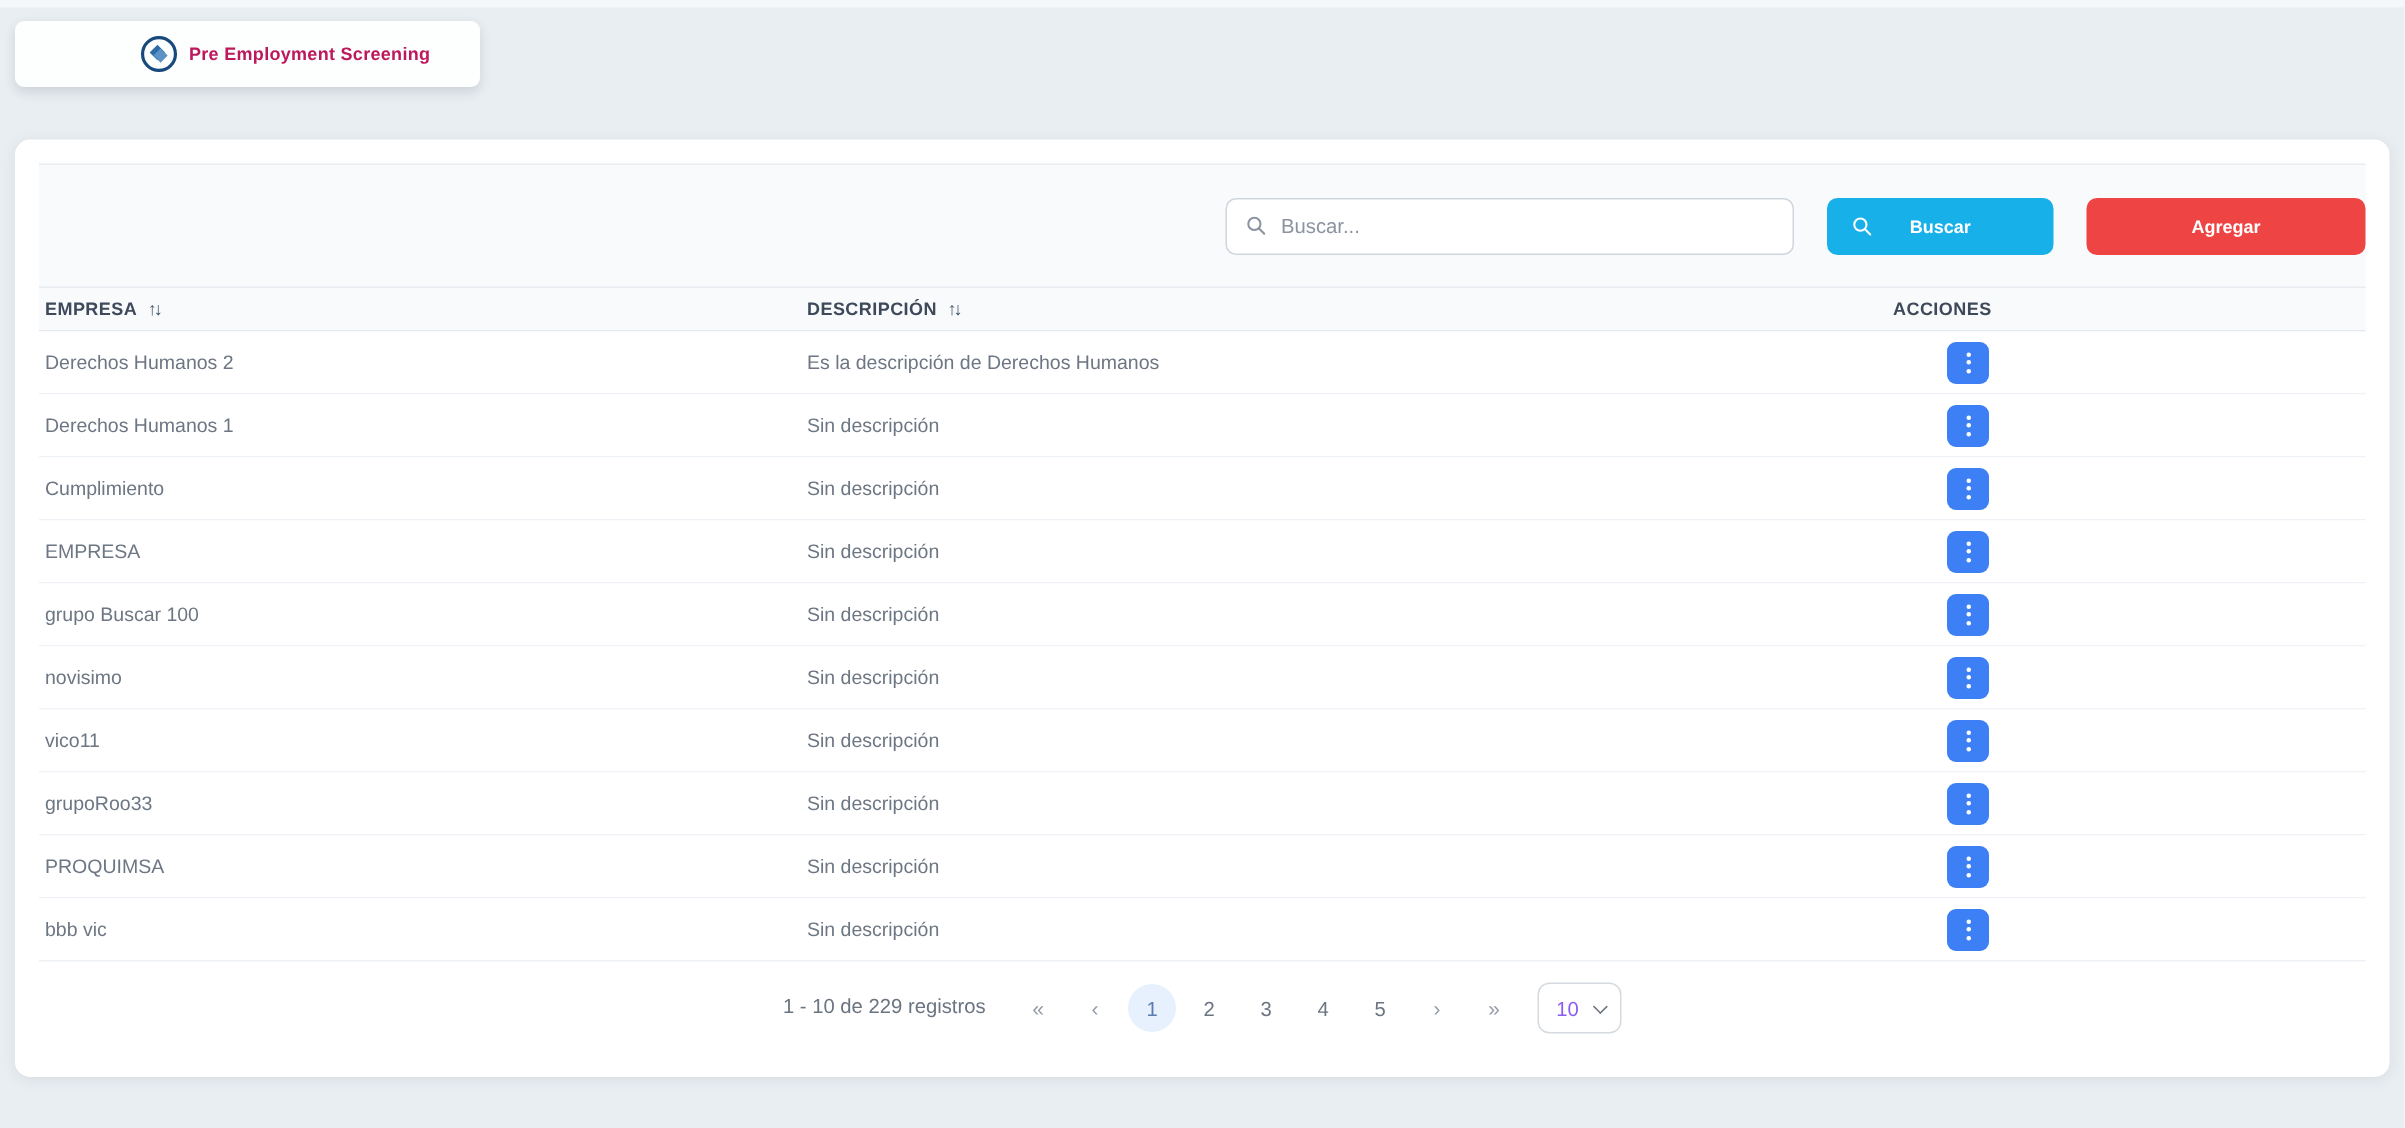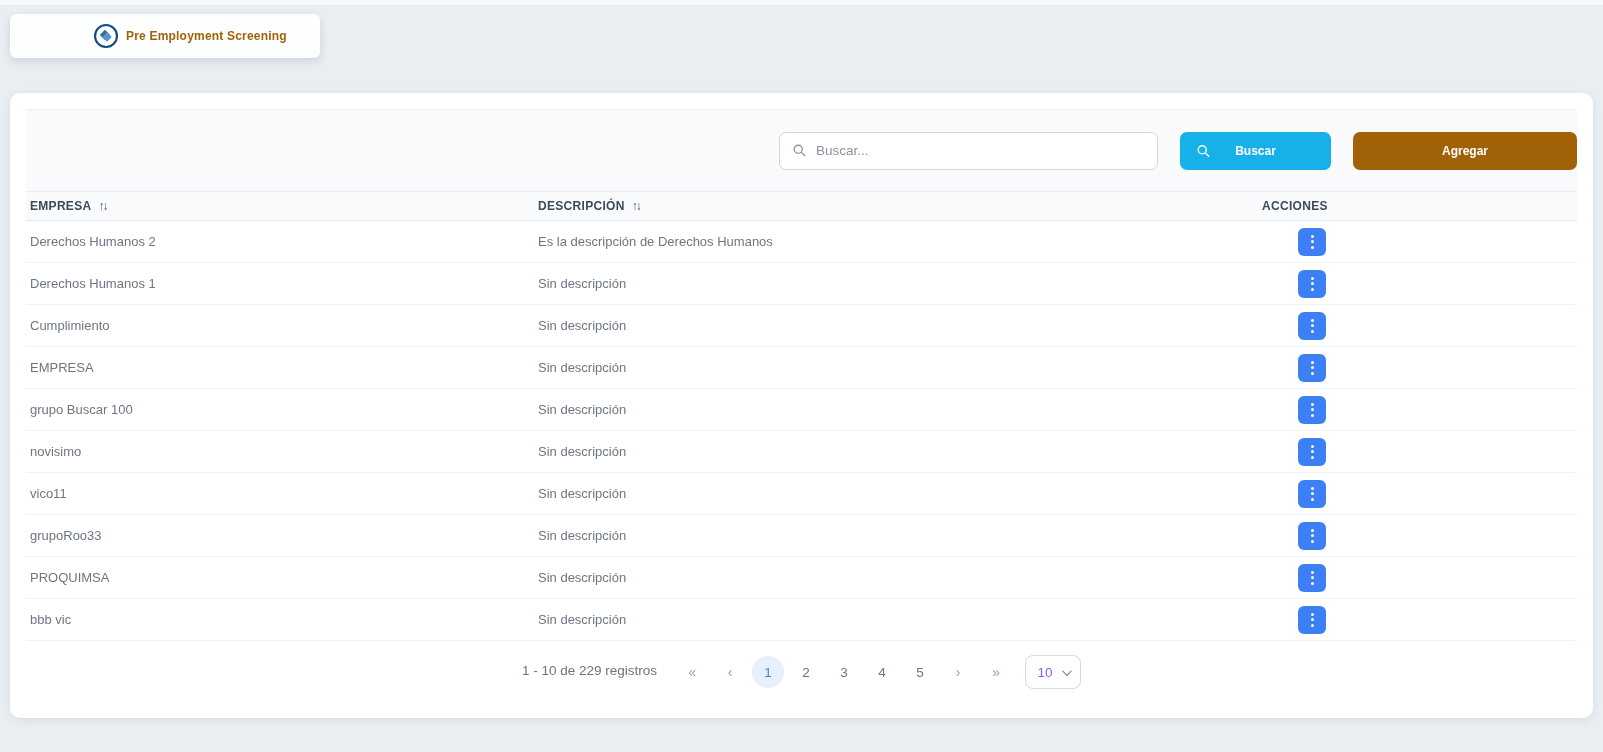--- a/index.html
+++ b/index.html
@@ -19,21 +19,21 @@
     position: absolute; left: 10px; top: 14px;
     width: 310px; height: 44px;
     background: #fdfefe;
     border-radius: 6px;
     box-shadow: 0 3px 8px rgba(30,41,59,.14);
     display: flex; align-items: center;
     padding-left: 83px; gap: 7px;
   }
   .logo-icon { width: 26px; height: 26px; display: block; }
   .brand-text {
-    color: #a16207; font-weight: bold; font-size: 12px; letter-spacing: .2px;
+    color: #be185d; font-weight: bold; font-size: 12px; letter-spacing: .2px;
   }
   
   .main-card {
     position: absolute; left: 10px; top: 93px;
     width: 1583px; height: 625px;
     background: #ffffff;
     border-radius: 10px;
     box-shadow: 0 2px 10px rgba(30,41,59,.08);
     padding: 16px 16px 0 16px;
     display: flex; flex-direction: column;
@@ -64,21 +64,21 @@
   .search-box input::placeholder { color: #8b93a0; }
   .btn {
     height: 38px; border: none; border-radius: 7px;
     color: #fff; font-weight: bold; font-size: 12px;
     font-family: "Liberation Sans", sans-serif;
     cursor: pointer; position: relative;
     display: flex; align-items: center; justify-content: center;
   }
   .btn-buscar { width: 151px; background: #17b0e9; }
   .btn-buscar svg { position: absolute; left: 16px; top: 50%; transform: translateY(-50%); }
-  .btn-agregar { width: 224px; background: #a16207; }
+  .btn-agregar { width: 186px; background: #ef4444; }
   
   .thead, .trow {
     display: grid;
     grid-template-columns: 508px 724px 1fr;
     align-items: center;
   }
   .thead {
     height: 29px; flex: 0 0 29px;
     background: #f8fafc;
     border-bottom: 1px solid #e5e9ee;

